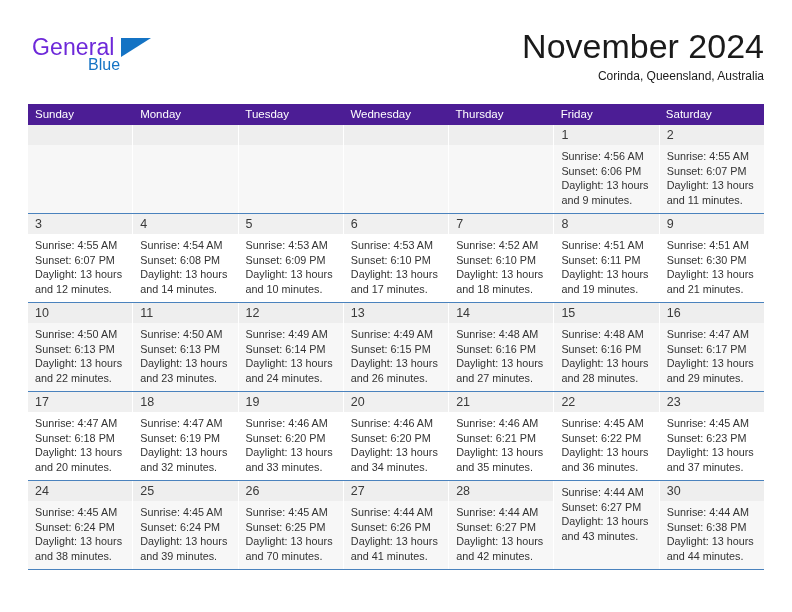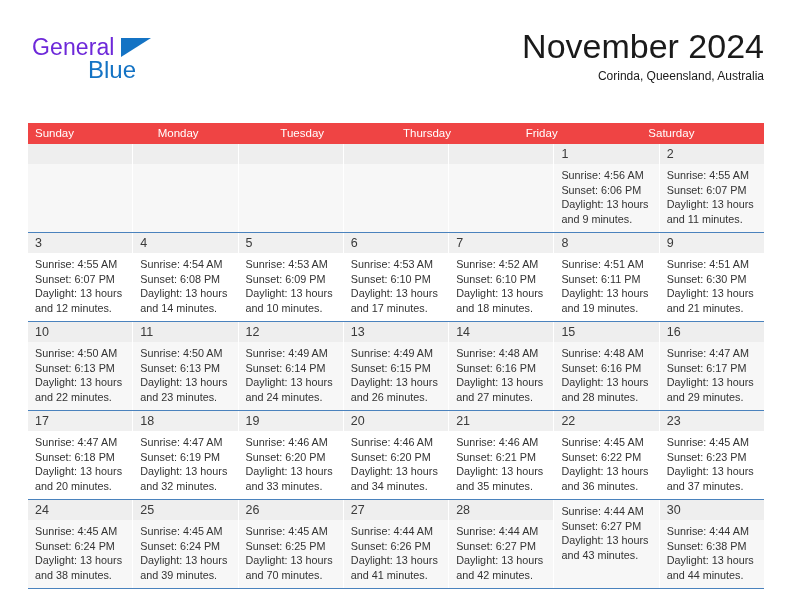--- a/index.html
+++ b/index.html
@@ -53,21 +53,21 @@
     top: 4px;
     width: 0;
     height: 0;
     border-left: 30px solid #1473c4;
     border-bottom: 19px solid transparent;
   }
   .logo-blue {
     position: absolute;
     left: 60px;
     top: 22px;
-    font-size: 24px;
+    font-size: 16px;
     color: #1473c4;
     font-family: "Liberation Sans", sans-serif;
   }
 
   .titles {
     position: absolute;
     right: 0;
     top: 0;
     text-align: right;
   }
@@ -88,23 +88,22 @@
   
   .calendar {
     position: absolute;
     left: 28px;
     top: 104px;
     width: 736px;
   }
 
   .dow-row {
     display: flex;
-    background: #ef4444;
+    background: #4c1d95;
     height: 21px;
-    margin-top: 19px;
   }
   .dow {
     flex: 1 1 0;
     color: #ffffff;
     font-size: 11.5px;
     line-height: 21px;
     padding-left: 7px;
     box-sizing: border-box;
     white-space: nowrap;
   }
@@ -180,20 +179,21 @@
       <div class="cal-subtitle">Corinda, Queensland, Australia</div>
     </div>
 
   </div>
 
   <div class="calendar">
     <div class="dow-row" id="dow-row">
         <div class="dow">Sunday</div>
         <div class="dow">Monday</div>
         <div class="dow">Tuesday</div>
+        <div class="dow">Wednesday</div>
         <div class="dow">Thursday</div>
         <div class="dow">Friday</div>
         <div class="dow">Saturday</div>
       </div>
     <div id="weeks-container">
         <div class="week">
           <div class="cell shaded empty">
             <div class="daynum-band"><span class="daynum"></span></div>
             <div class="details"></div>
           </div>

